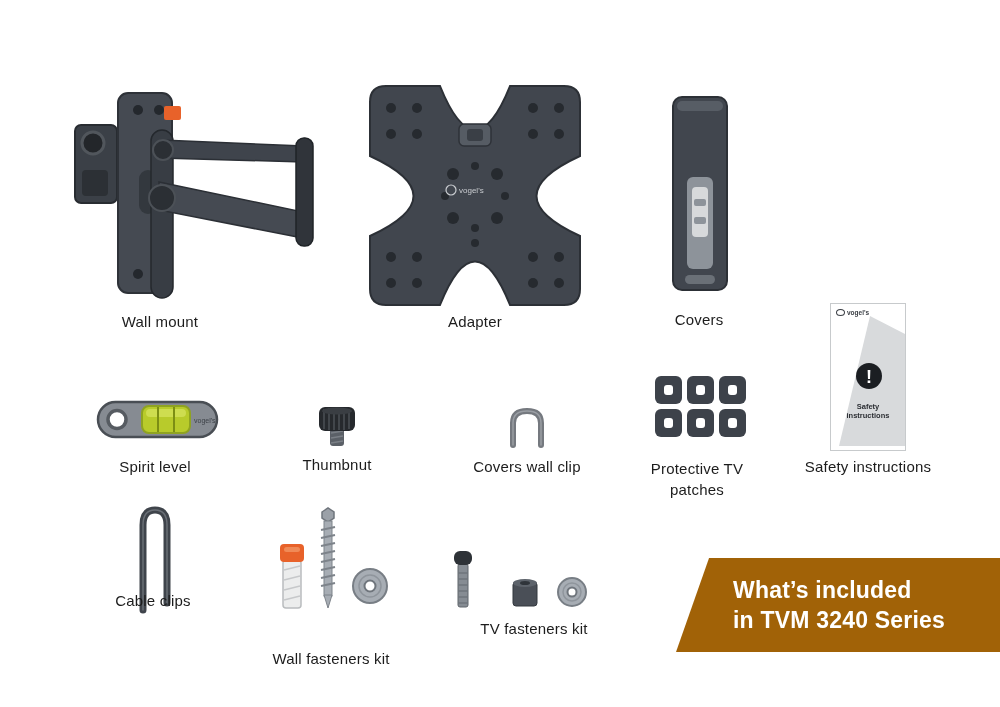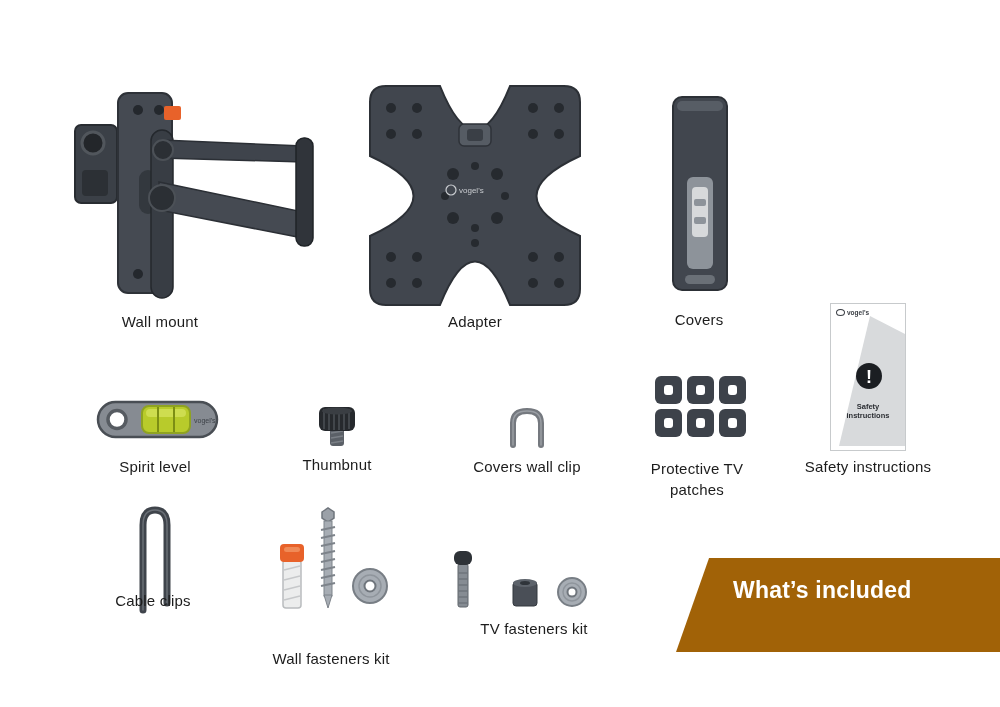--- a/index.html
+++ b/index.html
@@ -273,16 +273,17 @@
       <circle cx="127" cy="47" r="14" fill="#a7adb4" stroke="#787e85" stroke-width="2"></circle>
       <circle cx="127" cy="47" r="9" fill="none" stroke="#8f959c" stroke-width="1.5"></circle>
       <circle cx="127" cy="47" r="4.5" fill="#ffffff" stroke="#6f757c" stroke-width="2"></circle>
     </svg>
   </div>
   <div class="label" style="left:534px;top:620px;">TV fasteners kit</div>
 
   <div class="banner">
     <div class="banner-text">
       <div>What’s included</div>
+      <div>in TVM 3240 Series</div>
     </div>
   </div>
 
 </div>
 
 </body></html>

